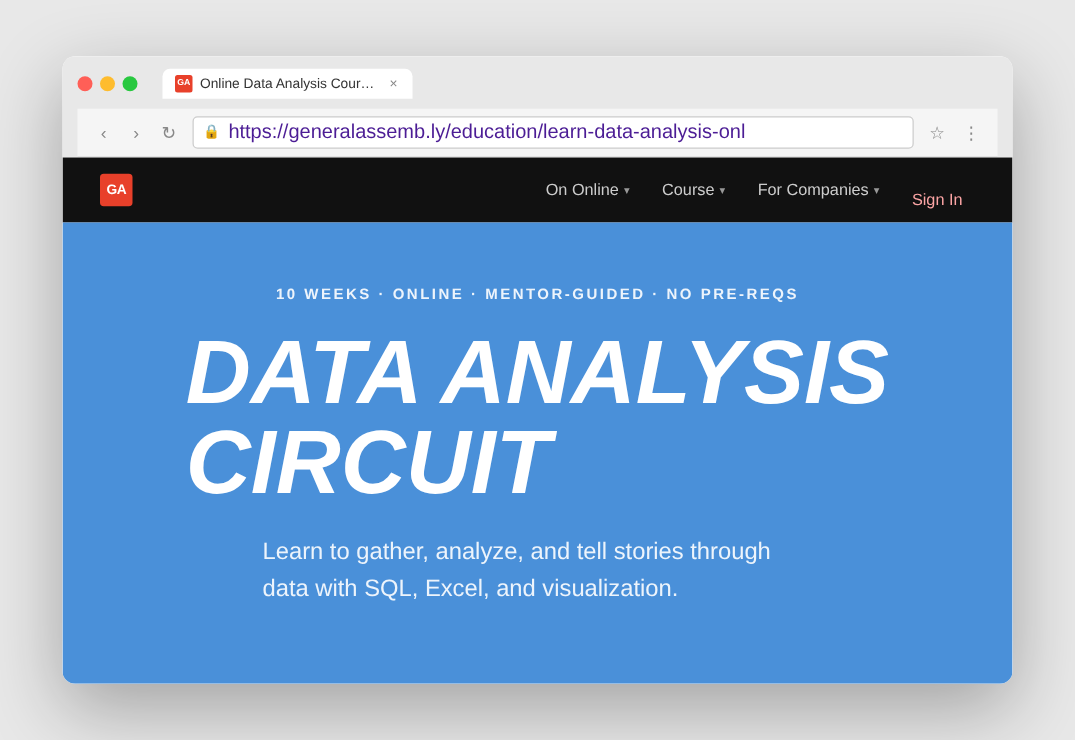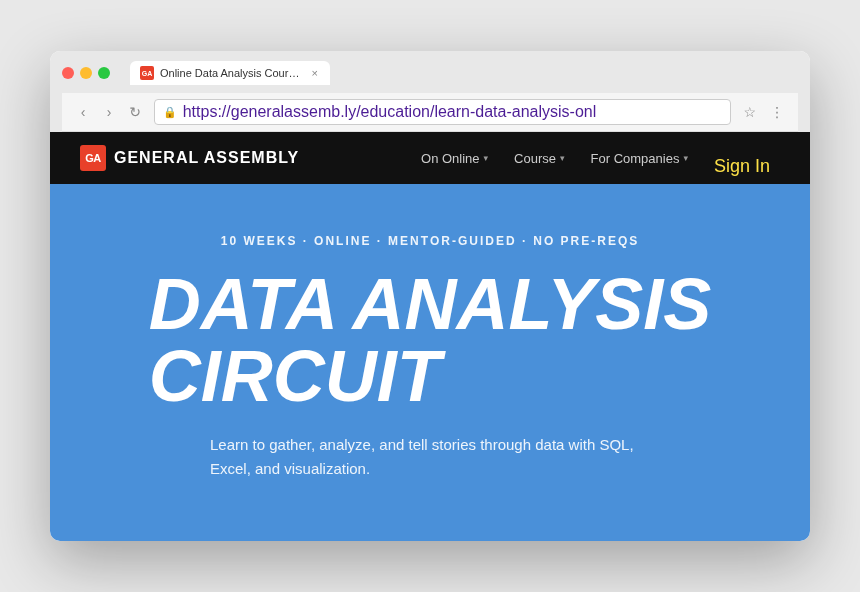--- a/index.html
+++ b/index.html
@@ -221,22 +221,22 @@
       gap: 4px;
       white-space: nowrap;
     }
 
     .nav-item .chevron {
       font-size: 9px;
       color: #999;
     }
 
     .nav-signin {
-      color: #fde047;
-      font-size: 18px;
+      color: #fca5a5;
+      font-size: 13px;
       padding: 6px 10px;
       cursor: pointer;
       margin-top: 16px;
     }
 
     
     .hero {
       background: #4a90d9;
       padding: 50px 30px 60px;
       text-align: left;
@@ -262,21 +262,21 @@
       font-weight: 900;
       line-height: 1.0;
       text-transform: uppercase;
       font-style: italic;
       margin-bottom: 21px;
       max-width: 600px;
     }
 
     .hero-description {
       color: rgba(255,255,255,0.9);
-      font-size: 15px;
+      font-size: 19px;
       line-height: 1.6;
       max-width: 440px;
     }
   </style>
 </head>
 <body>
 
 <div class="browser-window">
 
   <div class="browser-chrome">
@@ -322,21 +322,20 @@
     </div>
   </div>
 
   <div class="website-content">
 
     <nav class="site-nav">
       <div class="site-logo">
         <div class="logo-badge">
           <span>GA</span>
         </div>
-        <span class="logo-text">GENERAL ASSEMBLY</span>
       </div>
 
       <div class="nav-links">
         <div class="nav-item">
           <span>On Online</span>
           <span class="chevron">▾</span>
         </div>
         <div class="nav-item">
           <span>Course</span>
           <span class="chevron">▾</span>

